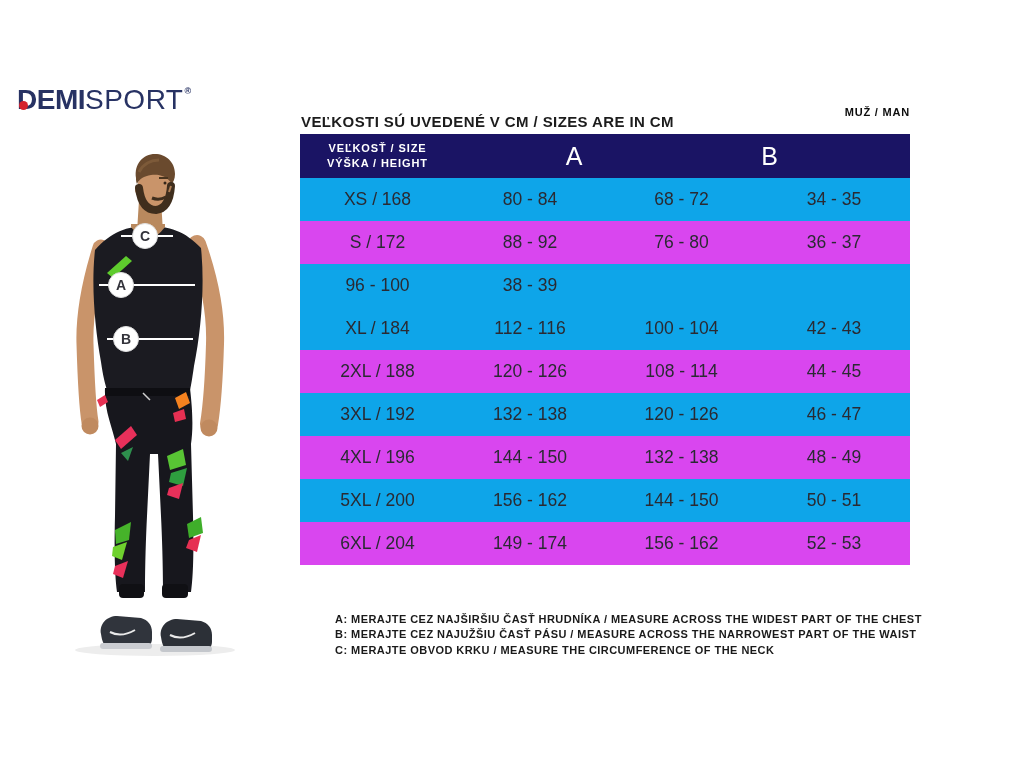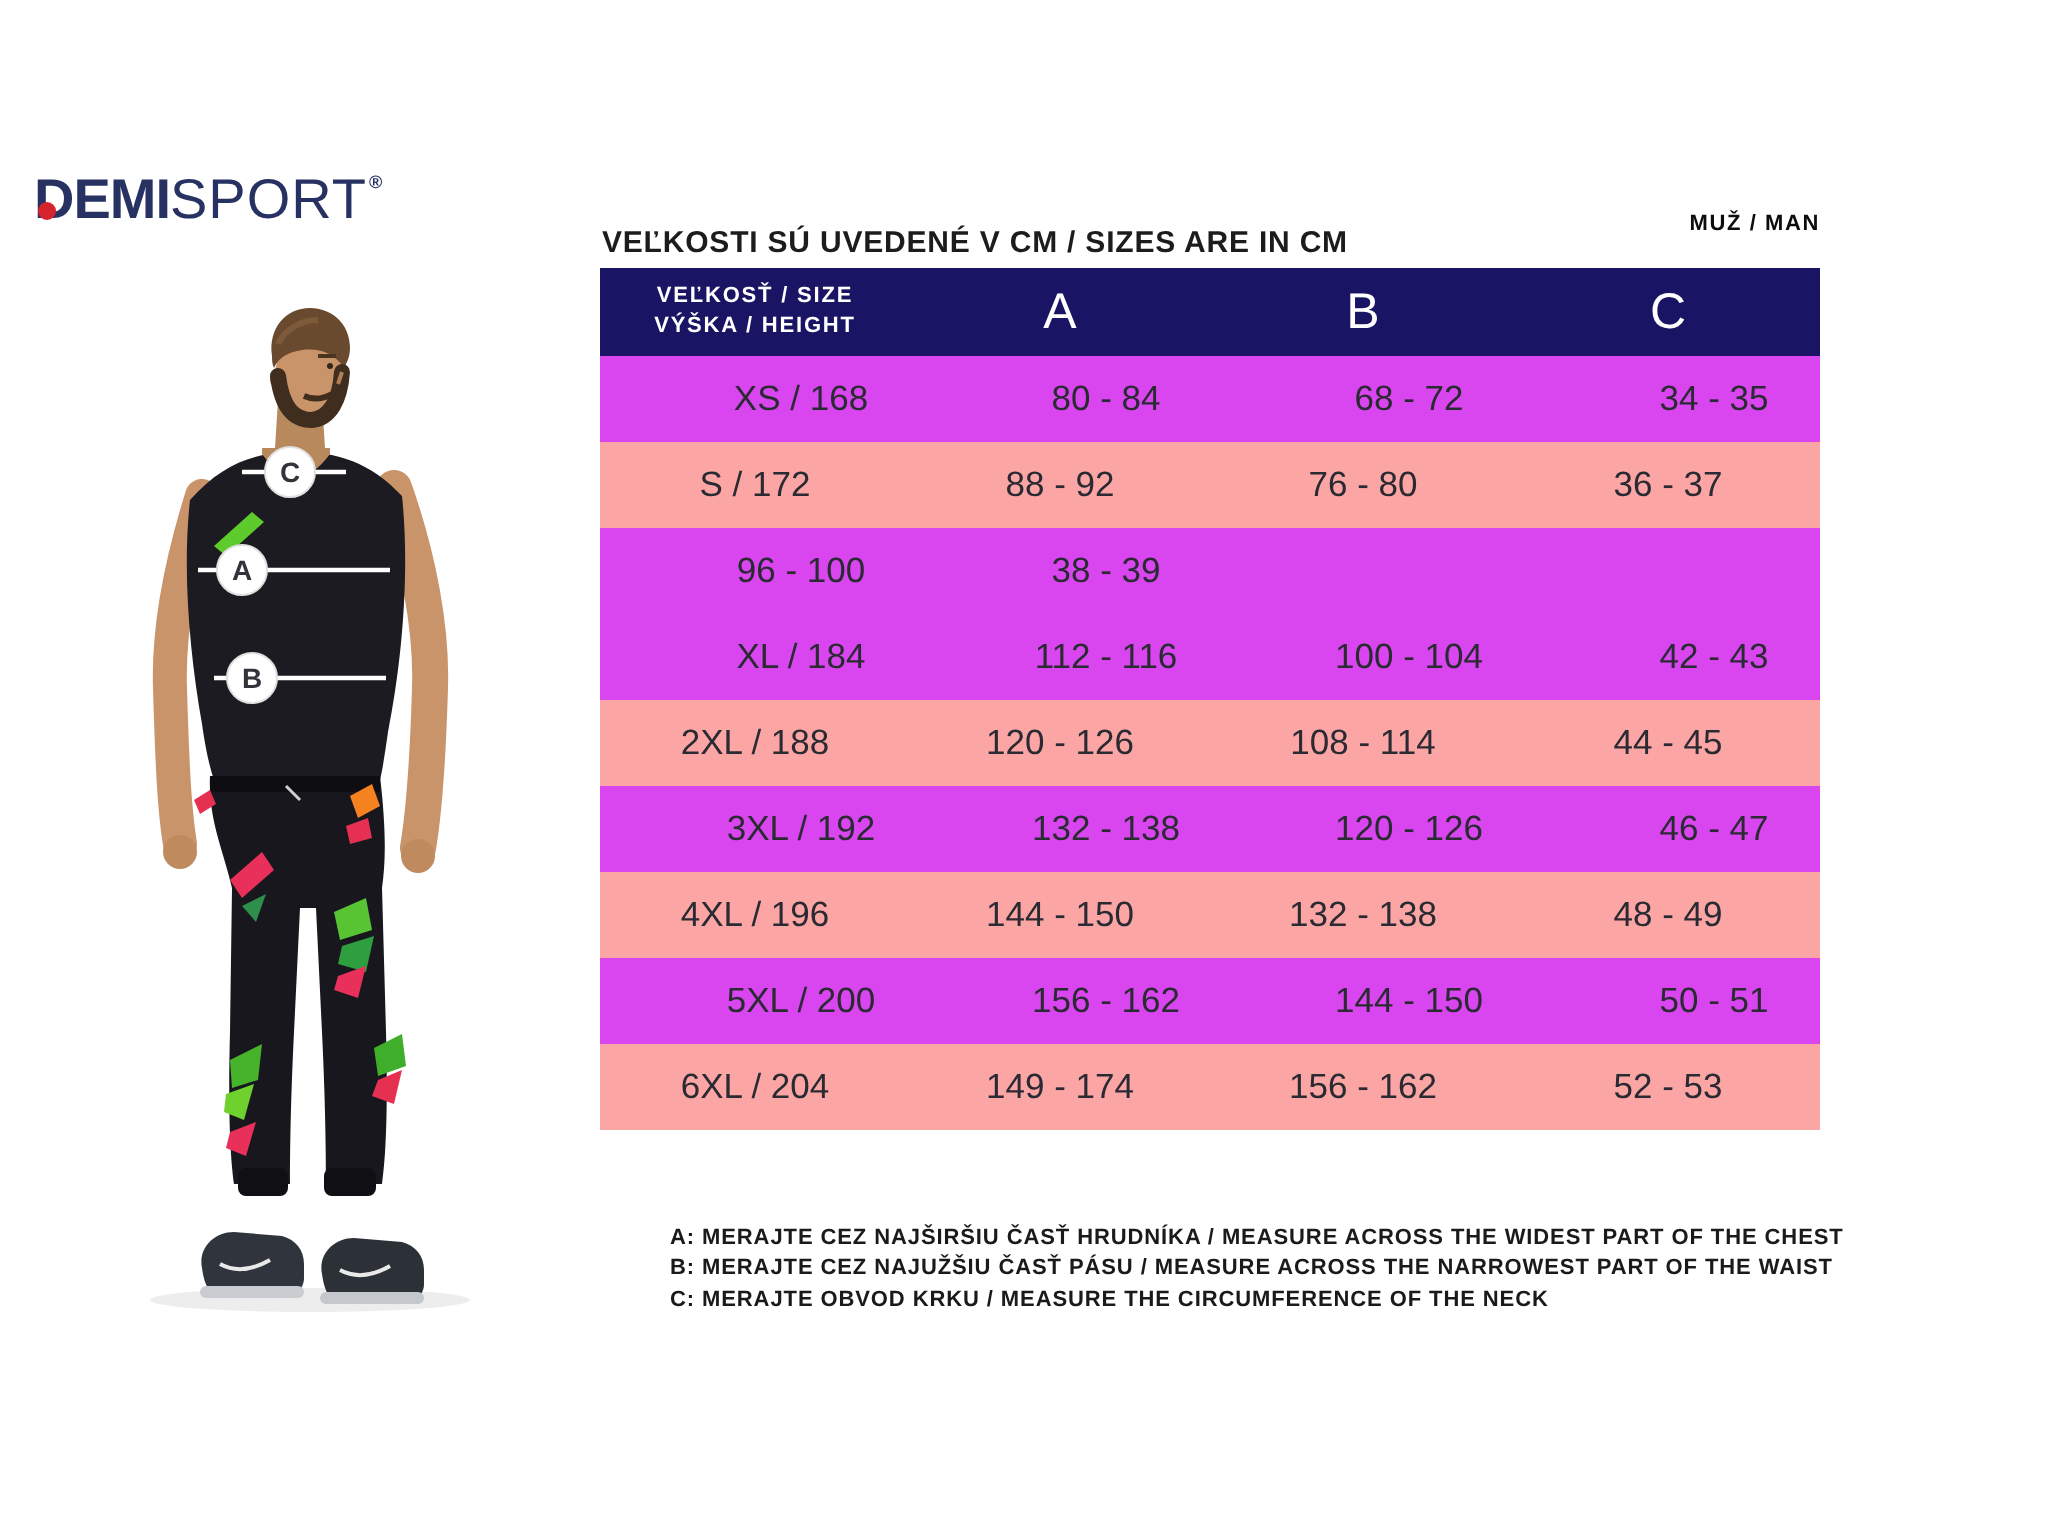--- a/index.html
+++ b/index.html
@@ -37,29 +37,29 @@
   .gender-label {
     position:absolute; right:114px; top:106px; width:300px;
     text-align:right; font-size:11px; font-weight:700;
     letter-spacing:0.8px; color:#0d0d0d;
   }
 
   
   .size-table { position:absolute; left:300px; top:134px; width:610px; }
   .t-header {
     display:grid; grid-template-columns:155px 150px 153px 152px;
-    background:#1a1464; color:#ffffff; height:44px; align-items:center;
+    background:#1a1464; color:#ffffff; height:44px; align-items:center;gap:44px;
   }
   .t-size-head { text-align:center; font-size:11px; font-weight:700; letter-spacing:0.9px; line-height:15px; }
   .t-col-head { text-align:center; font-size:25px; font-weight:400; }
   .t-row {
     display:grid; grid-template-columns:155px 150px 153px 152px;
-    height:43px; align-items:center; background:#fca5a5;
-  }
-  .t-row.shaded { background:#d946ef;padding-left:23px; }
+    height:43px; align-items:center; background:#d946ef;
+  }
+  .t-row.shaded { background:#0ea5e9; }
   .t-cell { text-align:center; font-size:17.5px; color:#2a2a32; }
 
   
   .footnotes { position:absolute; left:301px; top:612px; }
   .footnote {
     font-size:11px; font-weight:700; letter-spacing:0.45px;
     color:#1a1a1a; line-height:15.4px; white-space:nowrap;margin-left:34px;
   }
 
   

